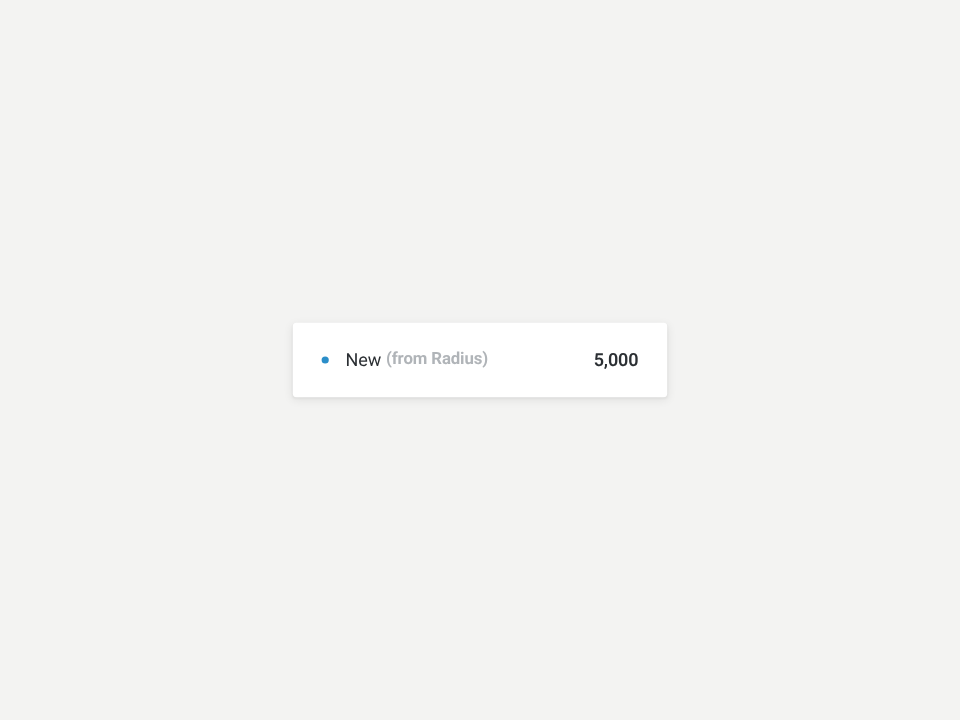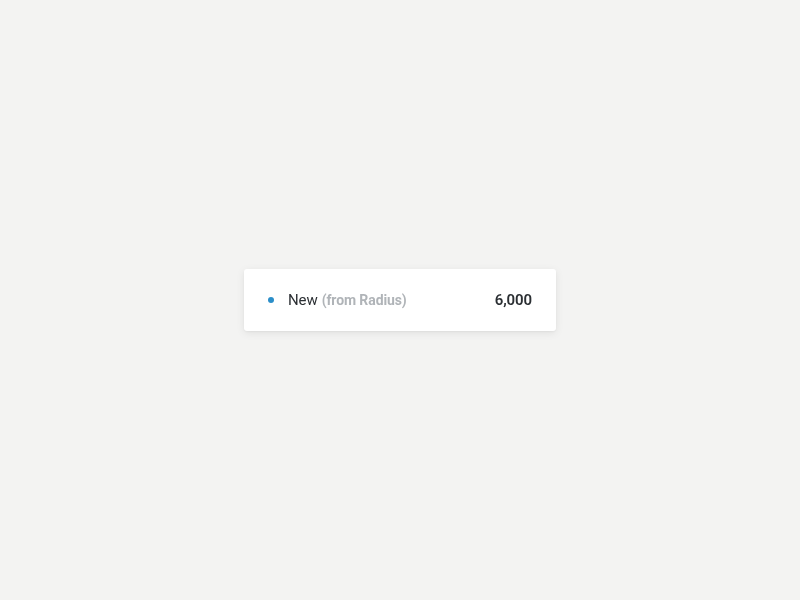--- a/index.html
+++ b/index.html
@@ -33,21 +33,21 @@
     }
     .dot {
       width: 6px;
       height: 6px;
       border-radius: 50%;
       background-color: #2b8ec9;
       flex-shrink: 0;
     }
     .label-group {
       display: flex;
-      align-items: center;
+      align-items: flex-start;
       gap: 4px;
     }
     .label-main {
       font-size: 15px;
       font-weight: 400;
       color: #2b2f33;
       letter-spacing: -0.1px;
     }
     .label-sub {
       font-size: 14px;
@@ -66,14 +66,14 @@
 <body>
 
 <div class="card">
   <div class="left-group">
     <span class="dot"></span>
     <div class="label-group">
       <span class="label-main">New</span>
       <span class="label-sub">(from Radius)</span>
     </div>
   </div>
-  <span class="value">6,000</span>
+  <span class="value">5,000</span>
 </div>
 
 </body></html>

